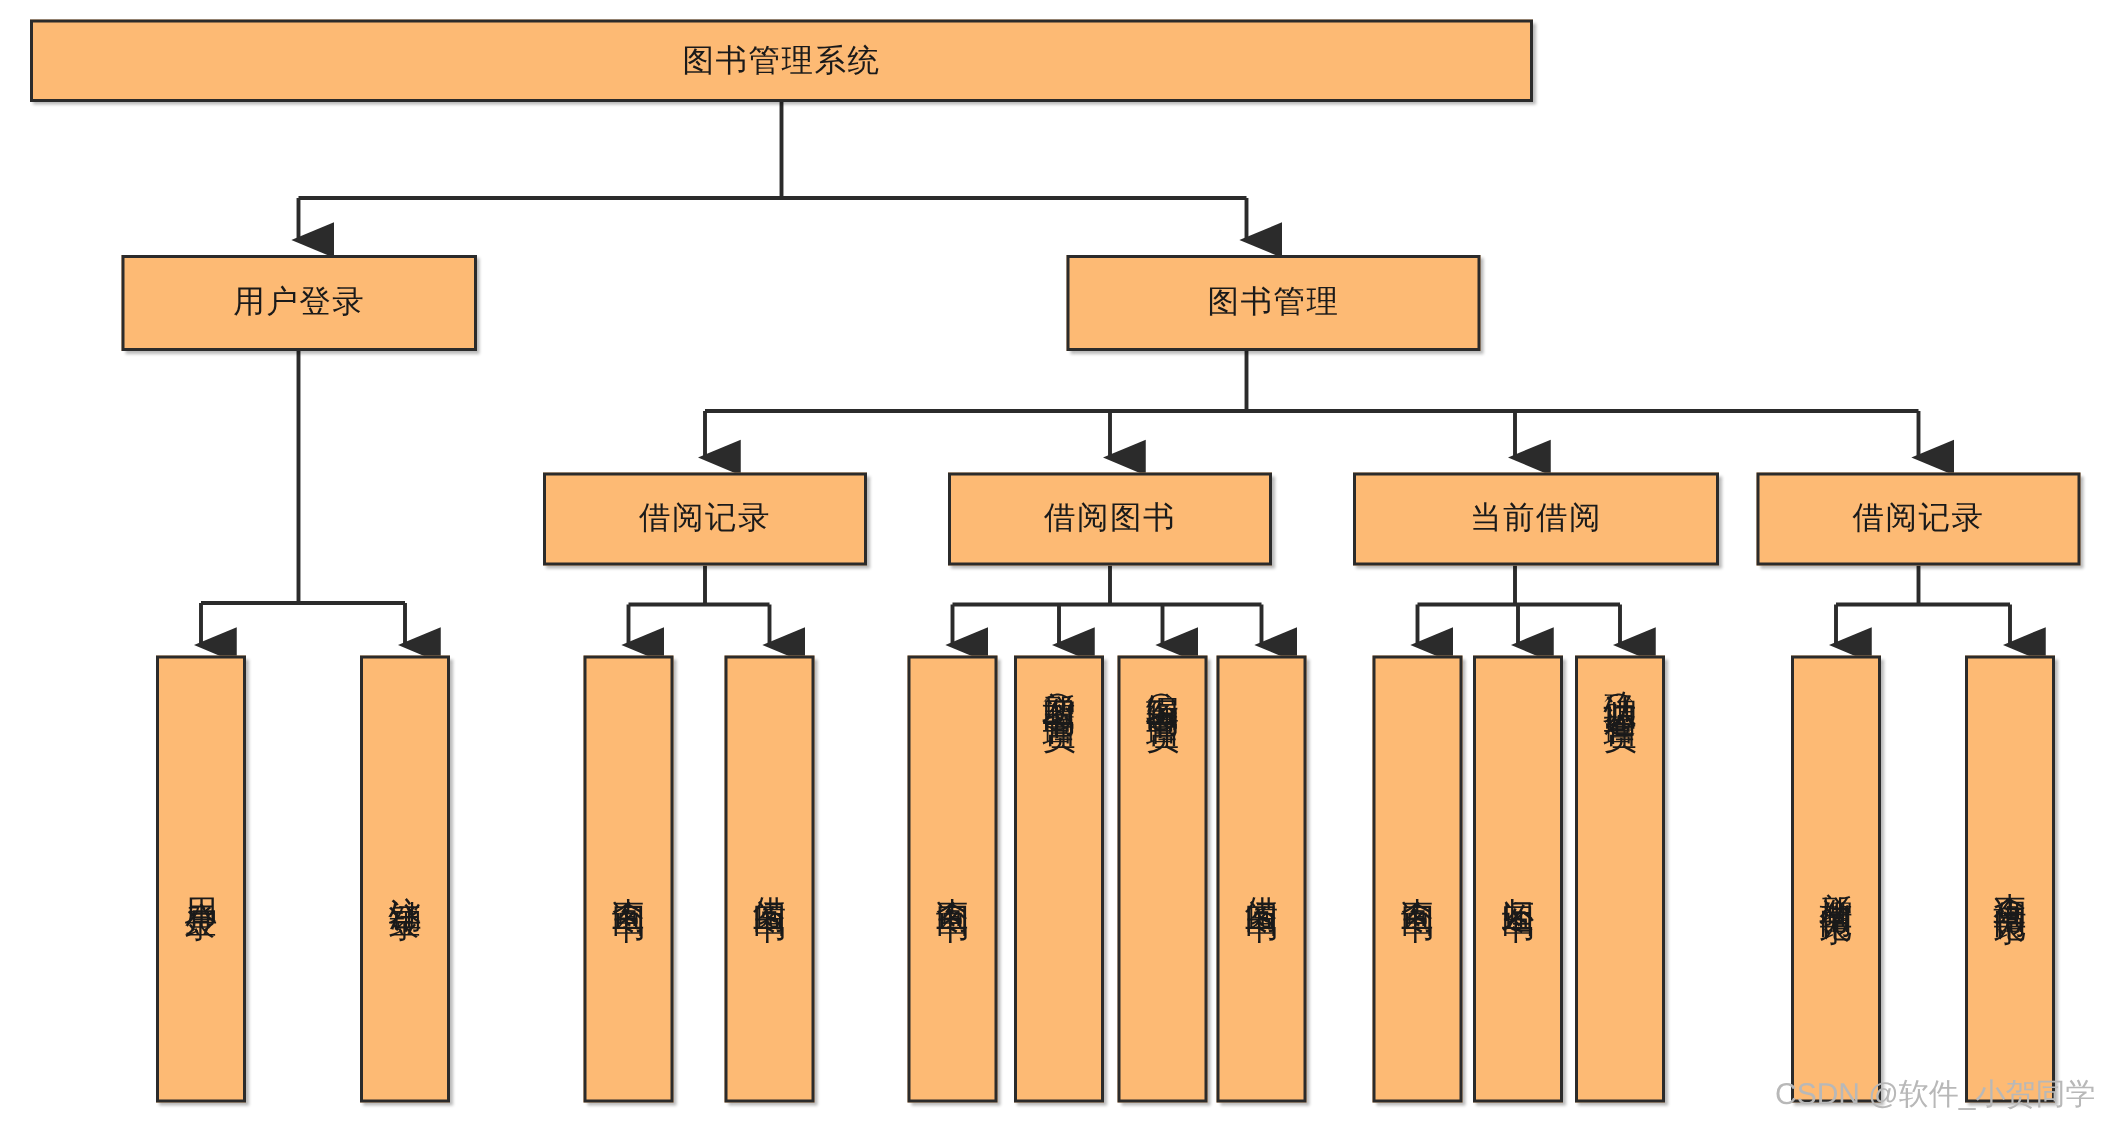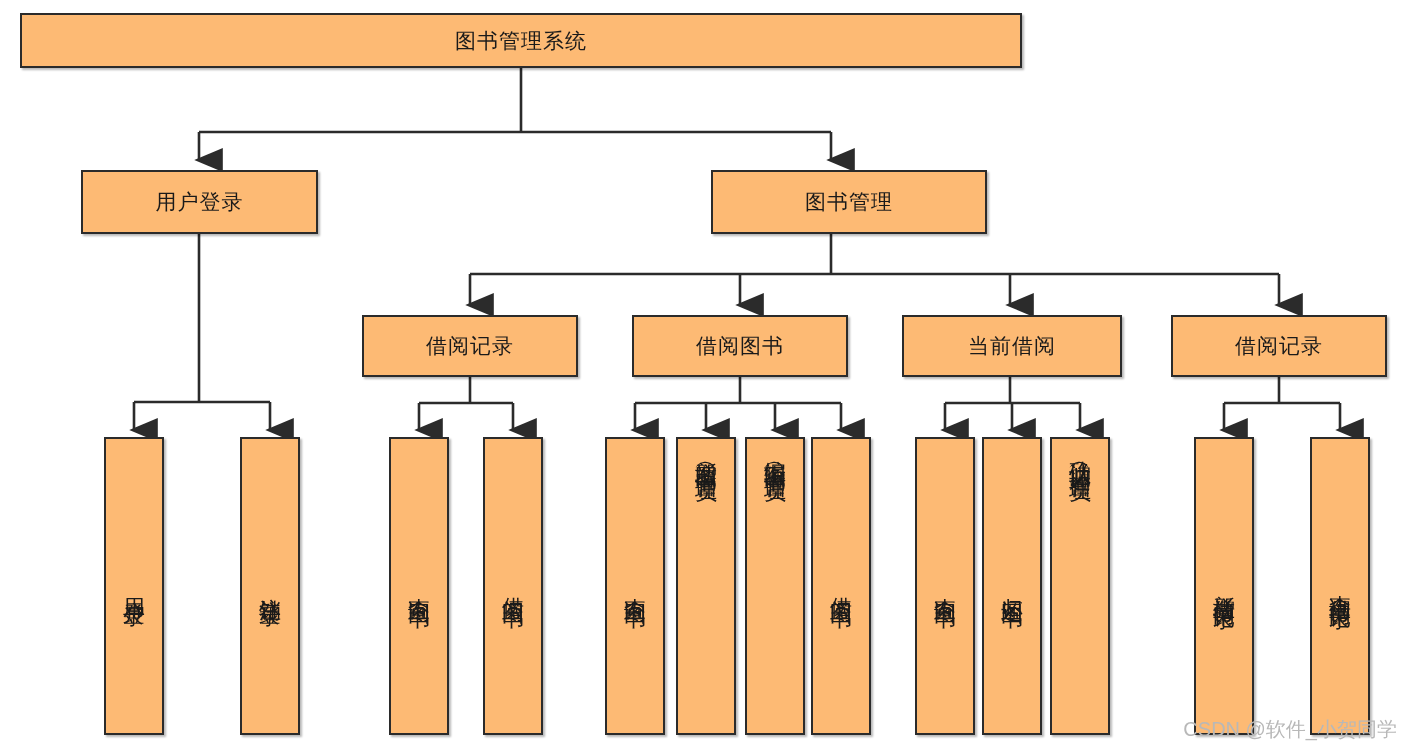--- a/index.html
+++ b/index.html
@@ -141,21 +141,21 @@
   </div>
 
   <div class="node" style="left:362px; top:315px; width:216px; height:62px;">
     <span class="label-h">借阅记录</span>
   </div>
 
   <div class="node" style="left:632px; top:315px; width:216px; height:62px;">
     <span class="label-h">借阅图书</span>
   </div>
 
-  <div class="node" style="left:902px; top:315px; width:220px; height:62px;">
+  <div class="node" style="left:902px; top:315px; width:244px; height:62px;">
     <span class="label-h">当前借阅</span>
   </div>
 
   <div class="node" style="left:1171px; top:315px; width:216px; height:62px;">
     <span class="label-h">借阅记录</span>
   </div>
 
   <div class="node leaf" style="left:104px; top:437px; width:60px; height:298px;">
     <span class="label-v">用户登录</span>
   </div>

